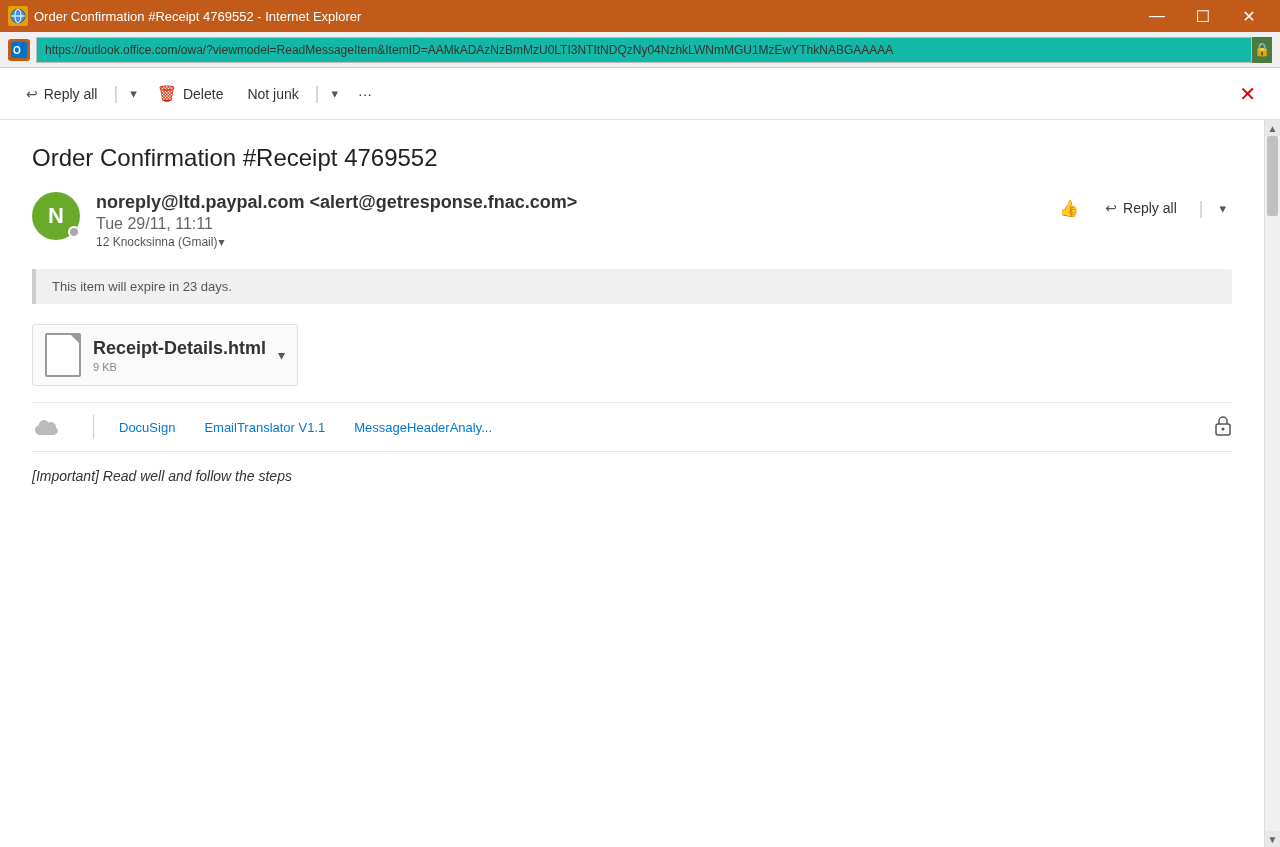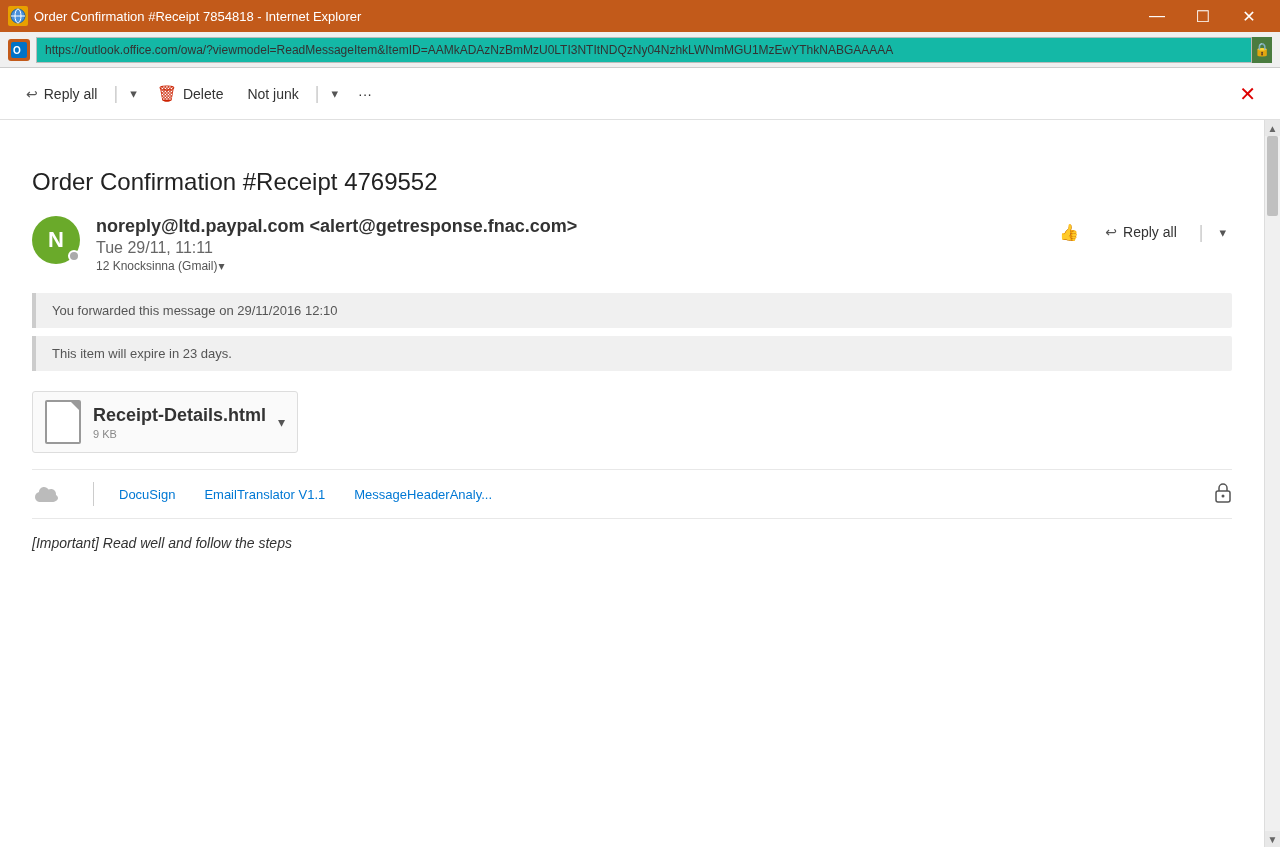--- a/index.html
+++ b/index.html
@@ -131,21 +131,20 @@
       position: absolute; top: 0; left: 2px; right: 2px;
       height: 80px; background: #c0c0c0; border-radius: 2px;
     }
 
     
     .email-subject {
       font-size: 24px;
       font-weight: 300;
       color: #222;
       margin-bottom: 20px;
-      margin-top: 24px;
     }
 
     
     .sender-row {
       display: flex;
       align-items: flex-start;
       margin-bottom: 20px;
     }
     .avatar {
       width: 48px; height: 48px; border-radius: 50%;
@@ -300,21 +299,21 @@
 <body>
 
 <div class="title-bar">
   <div class="title-bar-icon">
     <svg width="16" height="16" viewBox="0 0 16 16">
       <circle cx="8" cy="8" r="7" fill="#4a90d9" stroke="#2060a0" stroke-width="1"></circle>
       <ellipse cx="8" cy="8" rx="3" ry="7" fill="none" stroke="#fff" stroke-width="1"></ellipse>
       <line x1="1" y1="8" x2="15" y2="8" stroke="#fff" stroke-width="1"></line>
     </svg>
   </div>
-  <span class="title-bar-text">Order Confirmation #Receipt 7854818 - Internet Explorer</span>
+  <span class="title-bar-text">Order Confirmation #Receipt 4769552 - Internet Explorer</span>
   <div class="title-bar-controls">
     <div class="title-bar-btn">—</div>
     <div class="title-bar-btn">☐</div>
     <div class="title-bar-btn close">✕</div>
   </div>
 </div>
 
 <div class="address-bar">
   <div class="address-bar-icon">
     <svg width="16" height="16" viewBox="0 0 16 16">
@@ -381,21 +380,20 @@
         <button class="reply-all-btn">
           <span style="color:#555;">↩</span>
           <span>Reply all</span>
         </button>
         <span class="toolbar-sep">|</span>
         <button class="chevron-btn">▾</button>
       </div>
     </div>
 
 
-    <div class="info-bar">You forwarded this message on 29/11/2016 12:10</div>
 
     <div class="info-bar">This item will expire in 23 days.</div>
 
     <div class="attachment-section">
       <div class="attachment-card">
         <div class="file-icon"></div>
         <div class="file-info">
           <div class="file-name">Receipt-Details.html</div>
           <div class="file-size">9 KB</div>
         </div>

